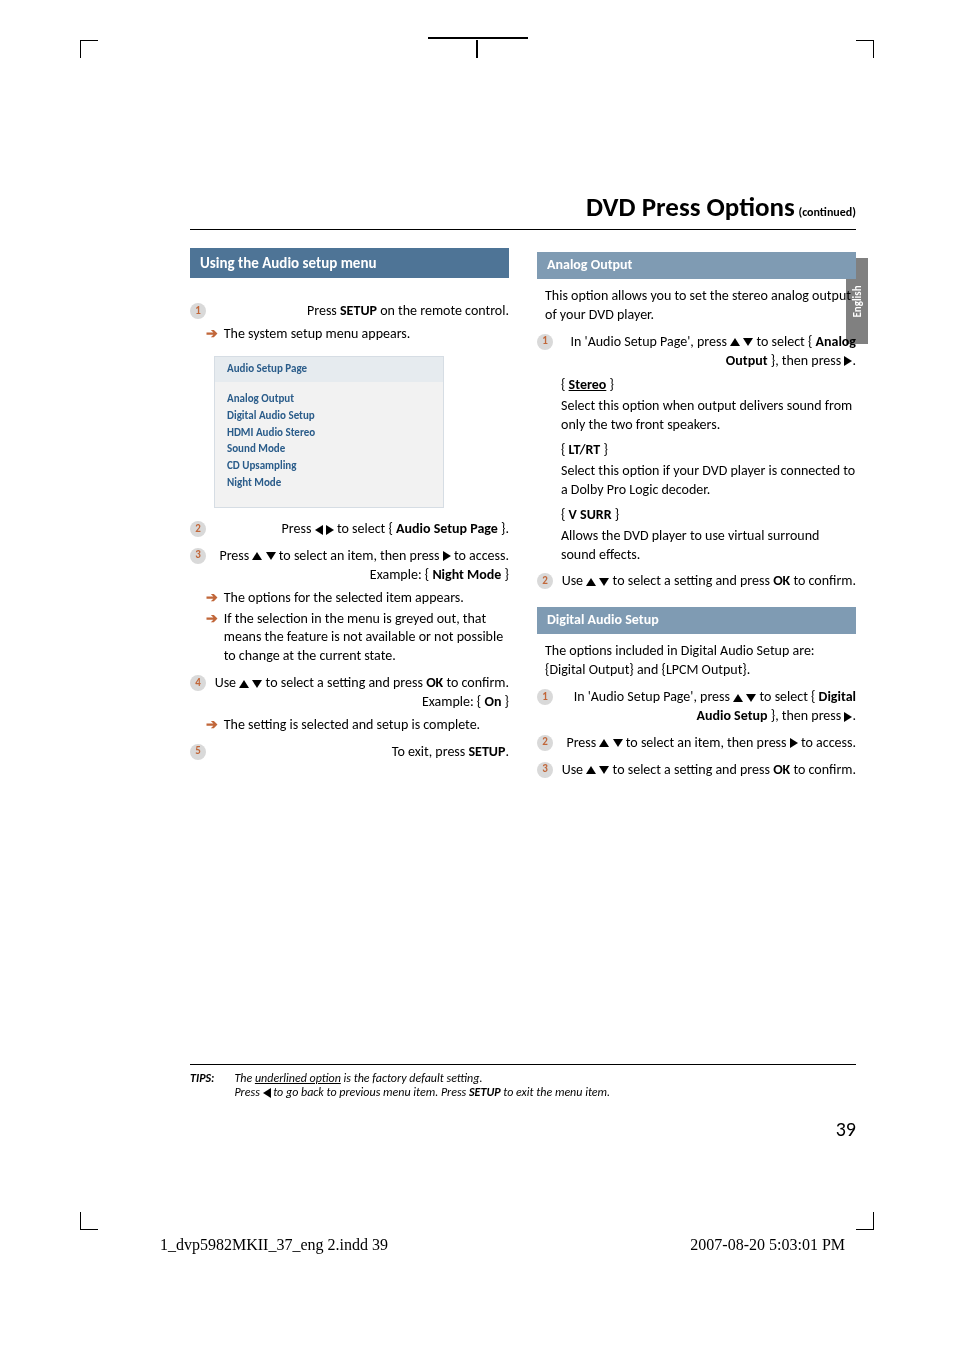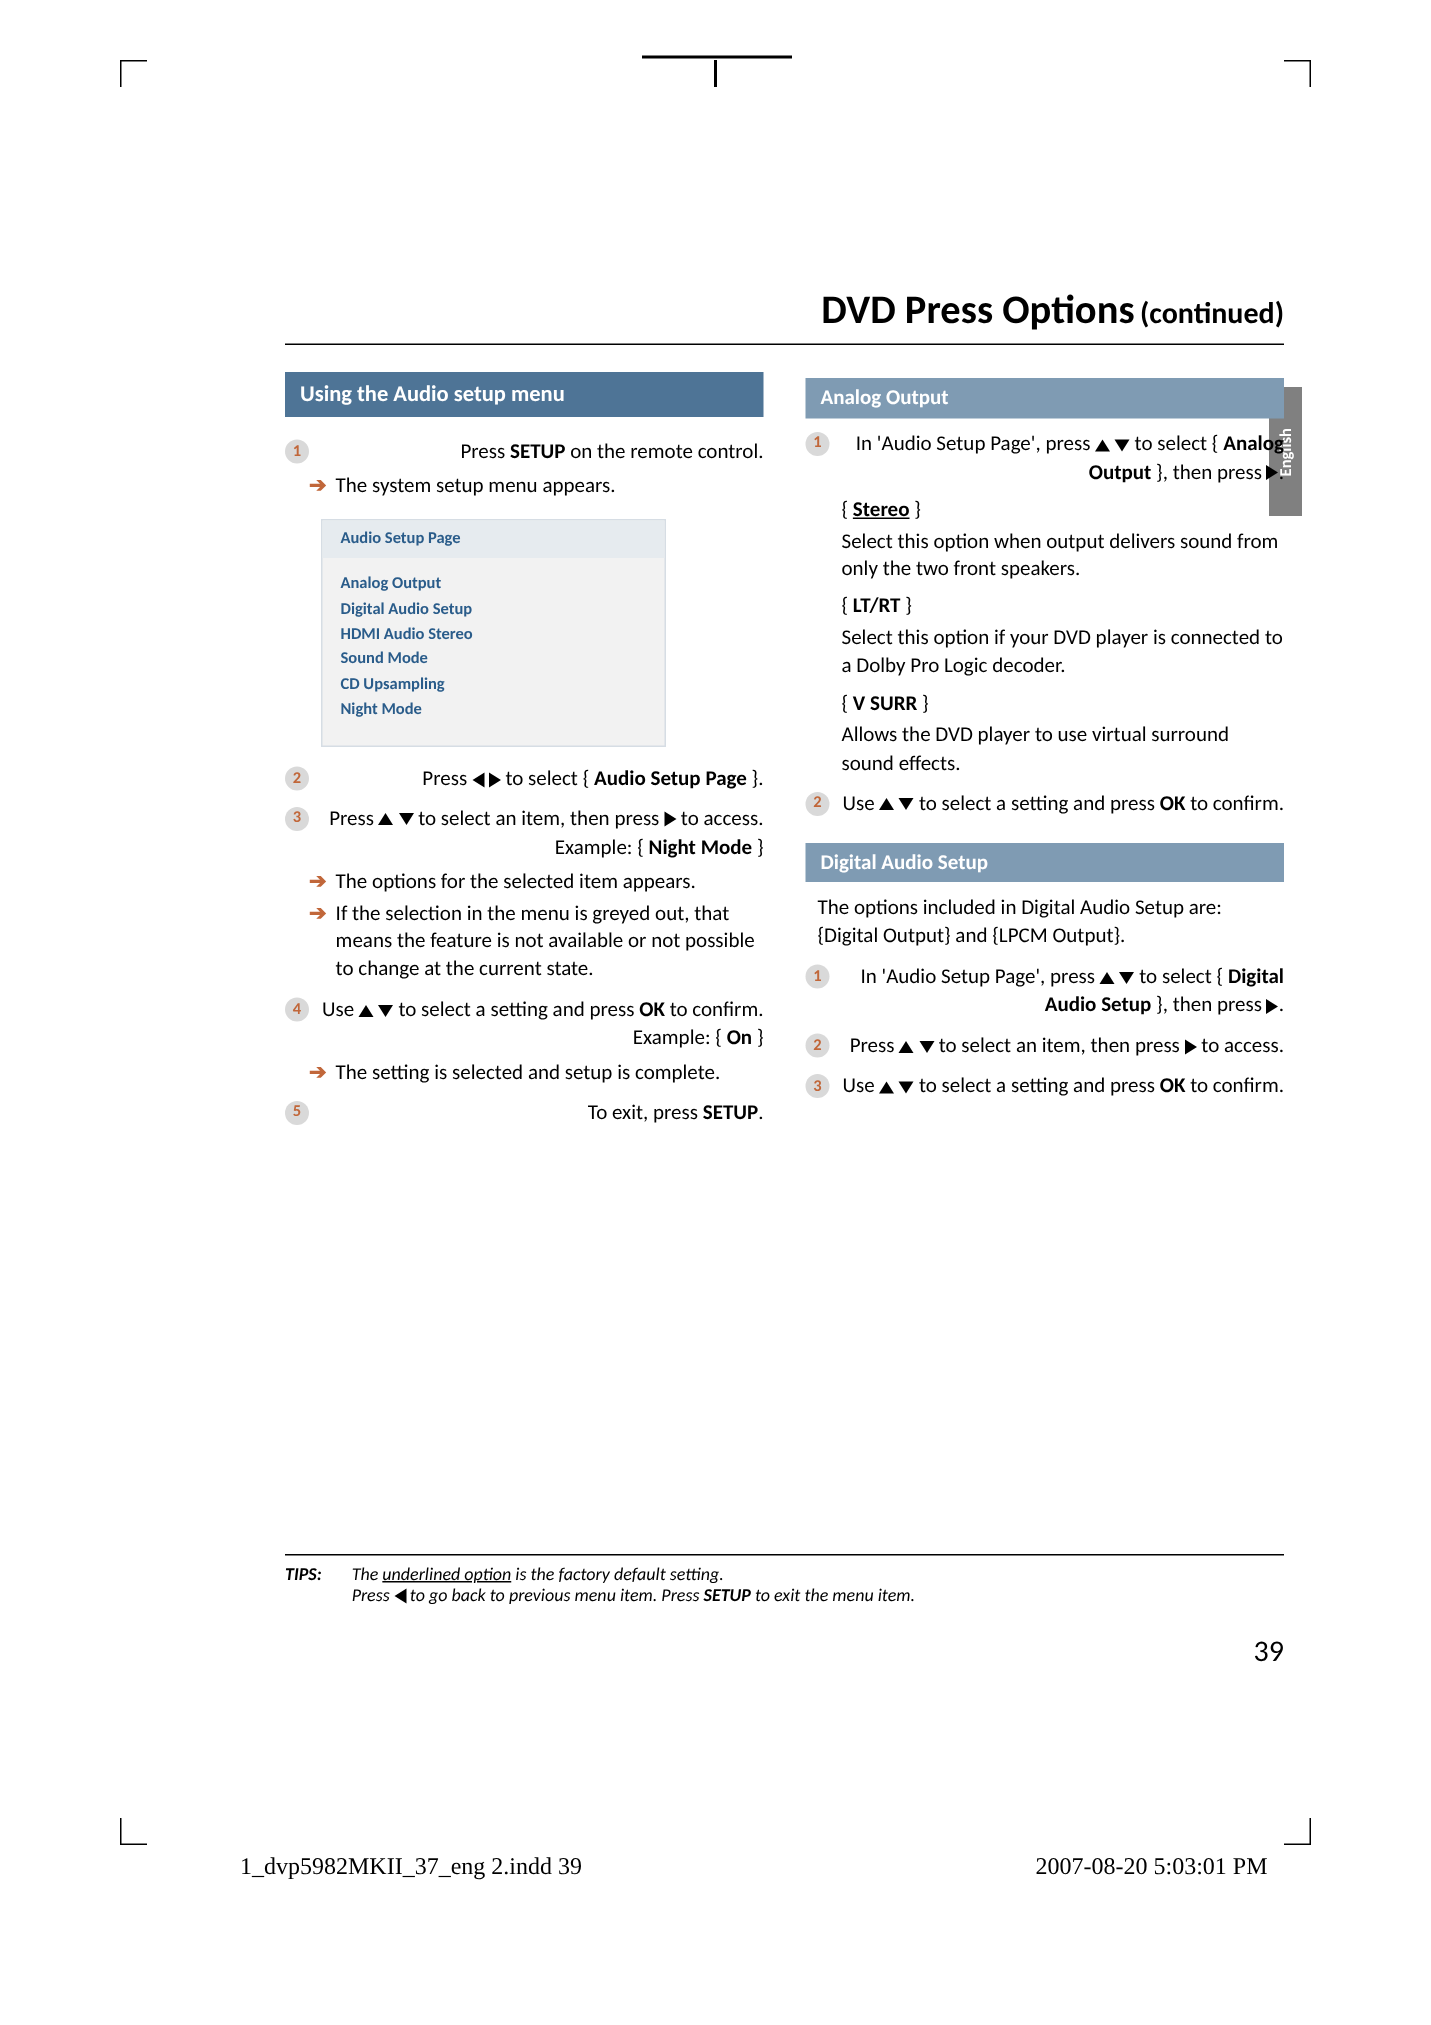--- a/index.html
+++ b/index.html
@@ -10,26 +10,26 @@
   .crop-top-right { position:absolute; top:40px;  right:80px; width:18px; height:18px; border-top:1px solid #000; border-right:1px solid #000; }
   .crop-bot-left  { position:absolute; bottom:120px; left:80px; width:18px; height:18px; border-bottom:1px solid #000; border-left:1px solid #000; }
   .crop-bot-right { position:absolute; bottom:120px; right:80px; width:18px; height:18px; border-bottom:1px solid #000; border-right:1px solid #000; }
   .bar-cut-top { position:absolute; top:40px; left:50%; transform:translateX(-50%); width:2px; height:18px; background:#000; }
   .bar-cut-top::before { content:""; position:absolute; top:-3px; left:-48px; width:100px; height:2px; background:#000; }
 
   .content { position: absolute; top: 190px; left: 190px; right: 98px; }
 
   .title-wrap { border-bottom: 1.5px solid #000; padding-bottom: 6px; margin-bottom: 18px; text-align: right; }
   .title { font-size: 27px; font-weight: 700; display:inline; }
-  .title-cont { font-size: 20px; font-weight: 700; }
+  .title-cont { font-size: 12px; font-weight: 700; }
 
   .columns { display: flex; gap: 28px; }
   .col { flex: 1; font-size: 14px; line-height: 1.35; }
 
-  .section-bar { background: #4e7496; color: #fff; font-weight: 700; padding: 5px 10px; font-size: 15px; margin-bottom: 14px; }
+  .section-bar { background: #4e7496; color: #fff; font-weight: 700; padding: 5px 10px; font-size: 15px; margin-bottom: 24px; }
   .subsection-bar { background: #7f9bb3; color: #fff; font-weight: 700; padding: 4px 10px; font-size: 14px; margin: 4px 0 8px 0; }
 
   .step { display:flex; gap:8px; margin: 8px 0 4px 0; }
   .step-num { display:inline-flex; align-items:center; justify-content:center; width:16px; height:16px; border-radius:50%; background:#d9d9d9; color:#c1673a; font-size:11px; font-weight:700; flex:0 0 16px; margin-top:1px; }
   .step-body { flex:1;text-align:right; }
   .sub { display:flex; gap:6px; margin: 2px 0 2px 16px; }
   .sub-arrow { color:#c1673a; font-weight:700; flex:0 0 auto; }
 
   .menu-box { margin: 12px 0 12px 24px; width: 230px; background:#f2f2f2; border:1px solid #d6dde4; font-size:11px; }
   .menu-title { background:#e6ebef; color:#2a5c8a; font-weight:700; padding:5px 12px; }
@@ -145,20 +145,21 @@
       <div class="step">
         <span class="step-num">5</span>
         <div class="step-body">
           <span>To exit, press </span><b>SETUP</b><span>.</span>
         </div>
       </div>
     </div>
 
     <div class="col">
       <div class="subsection-bar">Analog Output</div>
+      <div style="margin:0 0 6px 8px;">This option allows you to set the stereo analog output of your DVD player.</div>
 
       <div class="step">
         <span class="step-num">1</span>
         <div class="step-body">
           <span>In 'Audio Setup Page', press </span><span class="tri tri-up"></span> <span class="tri tri-down"></span><span> to select { </span><b>Analog Output</b><span> }, then press </span><span class="tri tri-right"></span><span>.</span>
         </div>
       </div>
 
       <div class="opt">{ <b><span class="underline">Stereo</span></b> }</div>
       <div class="opt-desc">Select this option when output delivers sound from only the two front speakers.</div>

